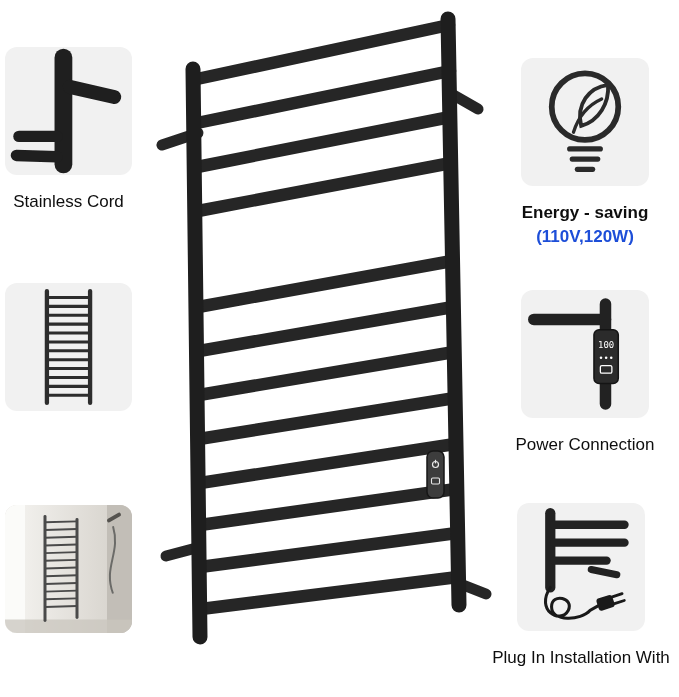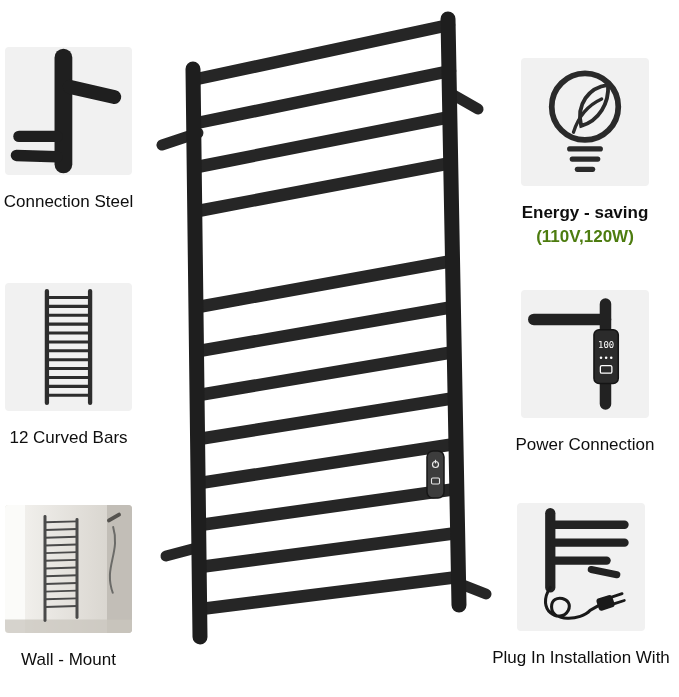--- a/index.html
+++ b/index.html
@@ -9,39 +9,39 @@
     margin:0 auto;
     background:#ffffff;
     font-family:"Liberation Sans", sans-serif;
     overflow:hidden;
   }
   .rack-svg{position:absolute;left:0;top:0;width:679px;height:697px;}
   .feature{position:absolute;display:flex;flex-direction:column;align-items:center;}
   .icon-box{
     width:127px;height:128px;
     background:#f1f1f1;
-    border-radius:4px;
+    border-radius:12px;
     display:flex;align-items:center;justify-content:center;
     overflow:hidden;
   }
   .icon-box svg{width:100%;height:100%;}
   .photo-box{background:#d8d4cd;padding:0;}
   .label{
     margin-top:16px;
     font-size:17px;
     line-height:22px;
     color:#0e0e0e;
     text-align:center;
     white-space:nowrap;
   }
   .label2{
     margin-top:2px;
     font-size:17px;
     line-height:22px;
-    color:#4d7c0f;
+    color:#1d4ed8;
     text-align:center;
     white-space:nowrap;
   }
   
   .pos-l1{left:5px;  top:47px;  width:127px;}
   .pos-l2{left:5px;  top:283px; width:127px;}
   .pos-l3{left:5px;  top:505px; width:127px;}
   .pos-r1{left:510px; top:58px;  width:150px;font-weight:bold;}
   .pos-r2{left:510px; top:290px; width:150px;}
   .pos-r3{left:480px; top:503px; width:202px;}
@@ -95,21 +95,21 @@
     <div class="icon-box">
       <svg viewBox="0 0 100 100">
         <g stroke="#1f1f1f" stroke-linecap="round" fill="none">
           <line x1="46" y1="8" x2="46" y2="92" stroke-width="14"></line>
           <line x1="51" y1="31" x2="86" y2="39" stroke-width="11"></line>
           <line x1="11" y1="70" x2="41" y2="70" stroke-width="9"></line>
           <line x1="9" y1="85" x2="41" y2="86" stroke-width="9"></line>
         </g>
       </svg>
     </div>
-    <div class="label">Connection Steel</div>
+    <div class="label">Stainless Cord</div>
   </div>
 
   <div class="feature pos-l2">
     <div class="icon-box">
       <svg viewBox="0 0 100 100">
         <g stroke="#2d2d2d" stroke-linecap="round" fill="none">
           <line x1="33" y1="6" x2="33" y2="94" stroke-width="3.4"></line>
           <line x1="67" y1="6" x2="67" y2="94" stroke-width="3.4"></line>
           <g stroke-width="2.4">
             <line x1="33" y1="11" x2="67" y2="11"></line>
@@ -121,21 +121,20 @@
             <line x1="33" y1="53" x2="67" y2="53"></line>
             <line x1="33" y1="60" x2="67" y2="60"></line>
             <line x1="33" y1="67" x2="67" y2="67"></line>
             <line x1="33" y1="74" x2="67" y2="74"></line>
             <line x1="33" y1="81" x2="67" y2="81"></line>
             <line x1="33" y1="88" x2="67" y2="88"></line>
           </g>
         </g>
       </svg>
     </div>
-    <div class="label">12 Curved Bars</div>
   </div>
 
   <div class="feature pos-l3">
     <div class="icon-box photo-box">
       <svg viewBox="0 0 127 133" preserveAspectRatio="none">
         <defs>
           <linearGradient id="wallg" x1="0" y1="0" x2="1" y2="0">
             <stop offset="0" stop-color="#f6f5f2"></stop>
             <stop offset="1" stop-color="#d3cfc8"></stop>
           </linearGradient>
@@ -161,21 +160,20 @@
             <line x1="40" y1="98" x2="72" y2="97"></line>
             <line x1="40" y1="106" x2="72" y2="105"></line>
           </g>
         </g>
         <g>
           <line x1="104" y1="16" x2="114" y2="10" stroke="#55534f" stroke-width="4" stroke-linecap="round"></line>
           <path d="M108,22 C116,50 98,64 108,92" stroke="#6b6b68" stroke-width="2" fill="none"></path>
         </g>
       </svg>
     </div>
-    <div class="label">Wall - Mount</div>
   </div>
 
   <div class="feature pos-r1">
     <div class="icon-box">
       <svg viewBox="0 0 100 100">
         <g stroke="#2a2a2a" stroke-linecap="round" fill="none">
           <circle cx="50" cy="38" r="26" stroke-width="4.5"></circle>
           <path d="M47,53 C43,36 53,23 68,21 C69,35 61,49 47,53 Z" stroke-width="3"></path>
           <path d="M41,58 C45,45 52,37 63,32" stroke-width="2.6"></path>
           <line x1="38" y1="71" x2="62" y2="71" stroke-width="4"></line>

